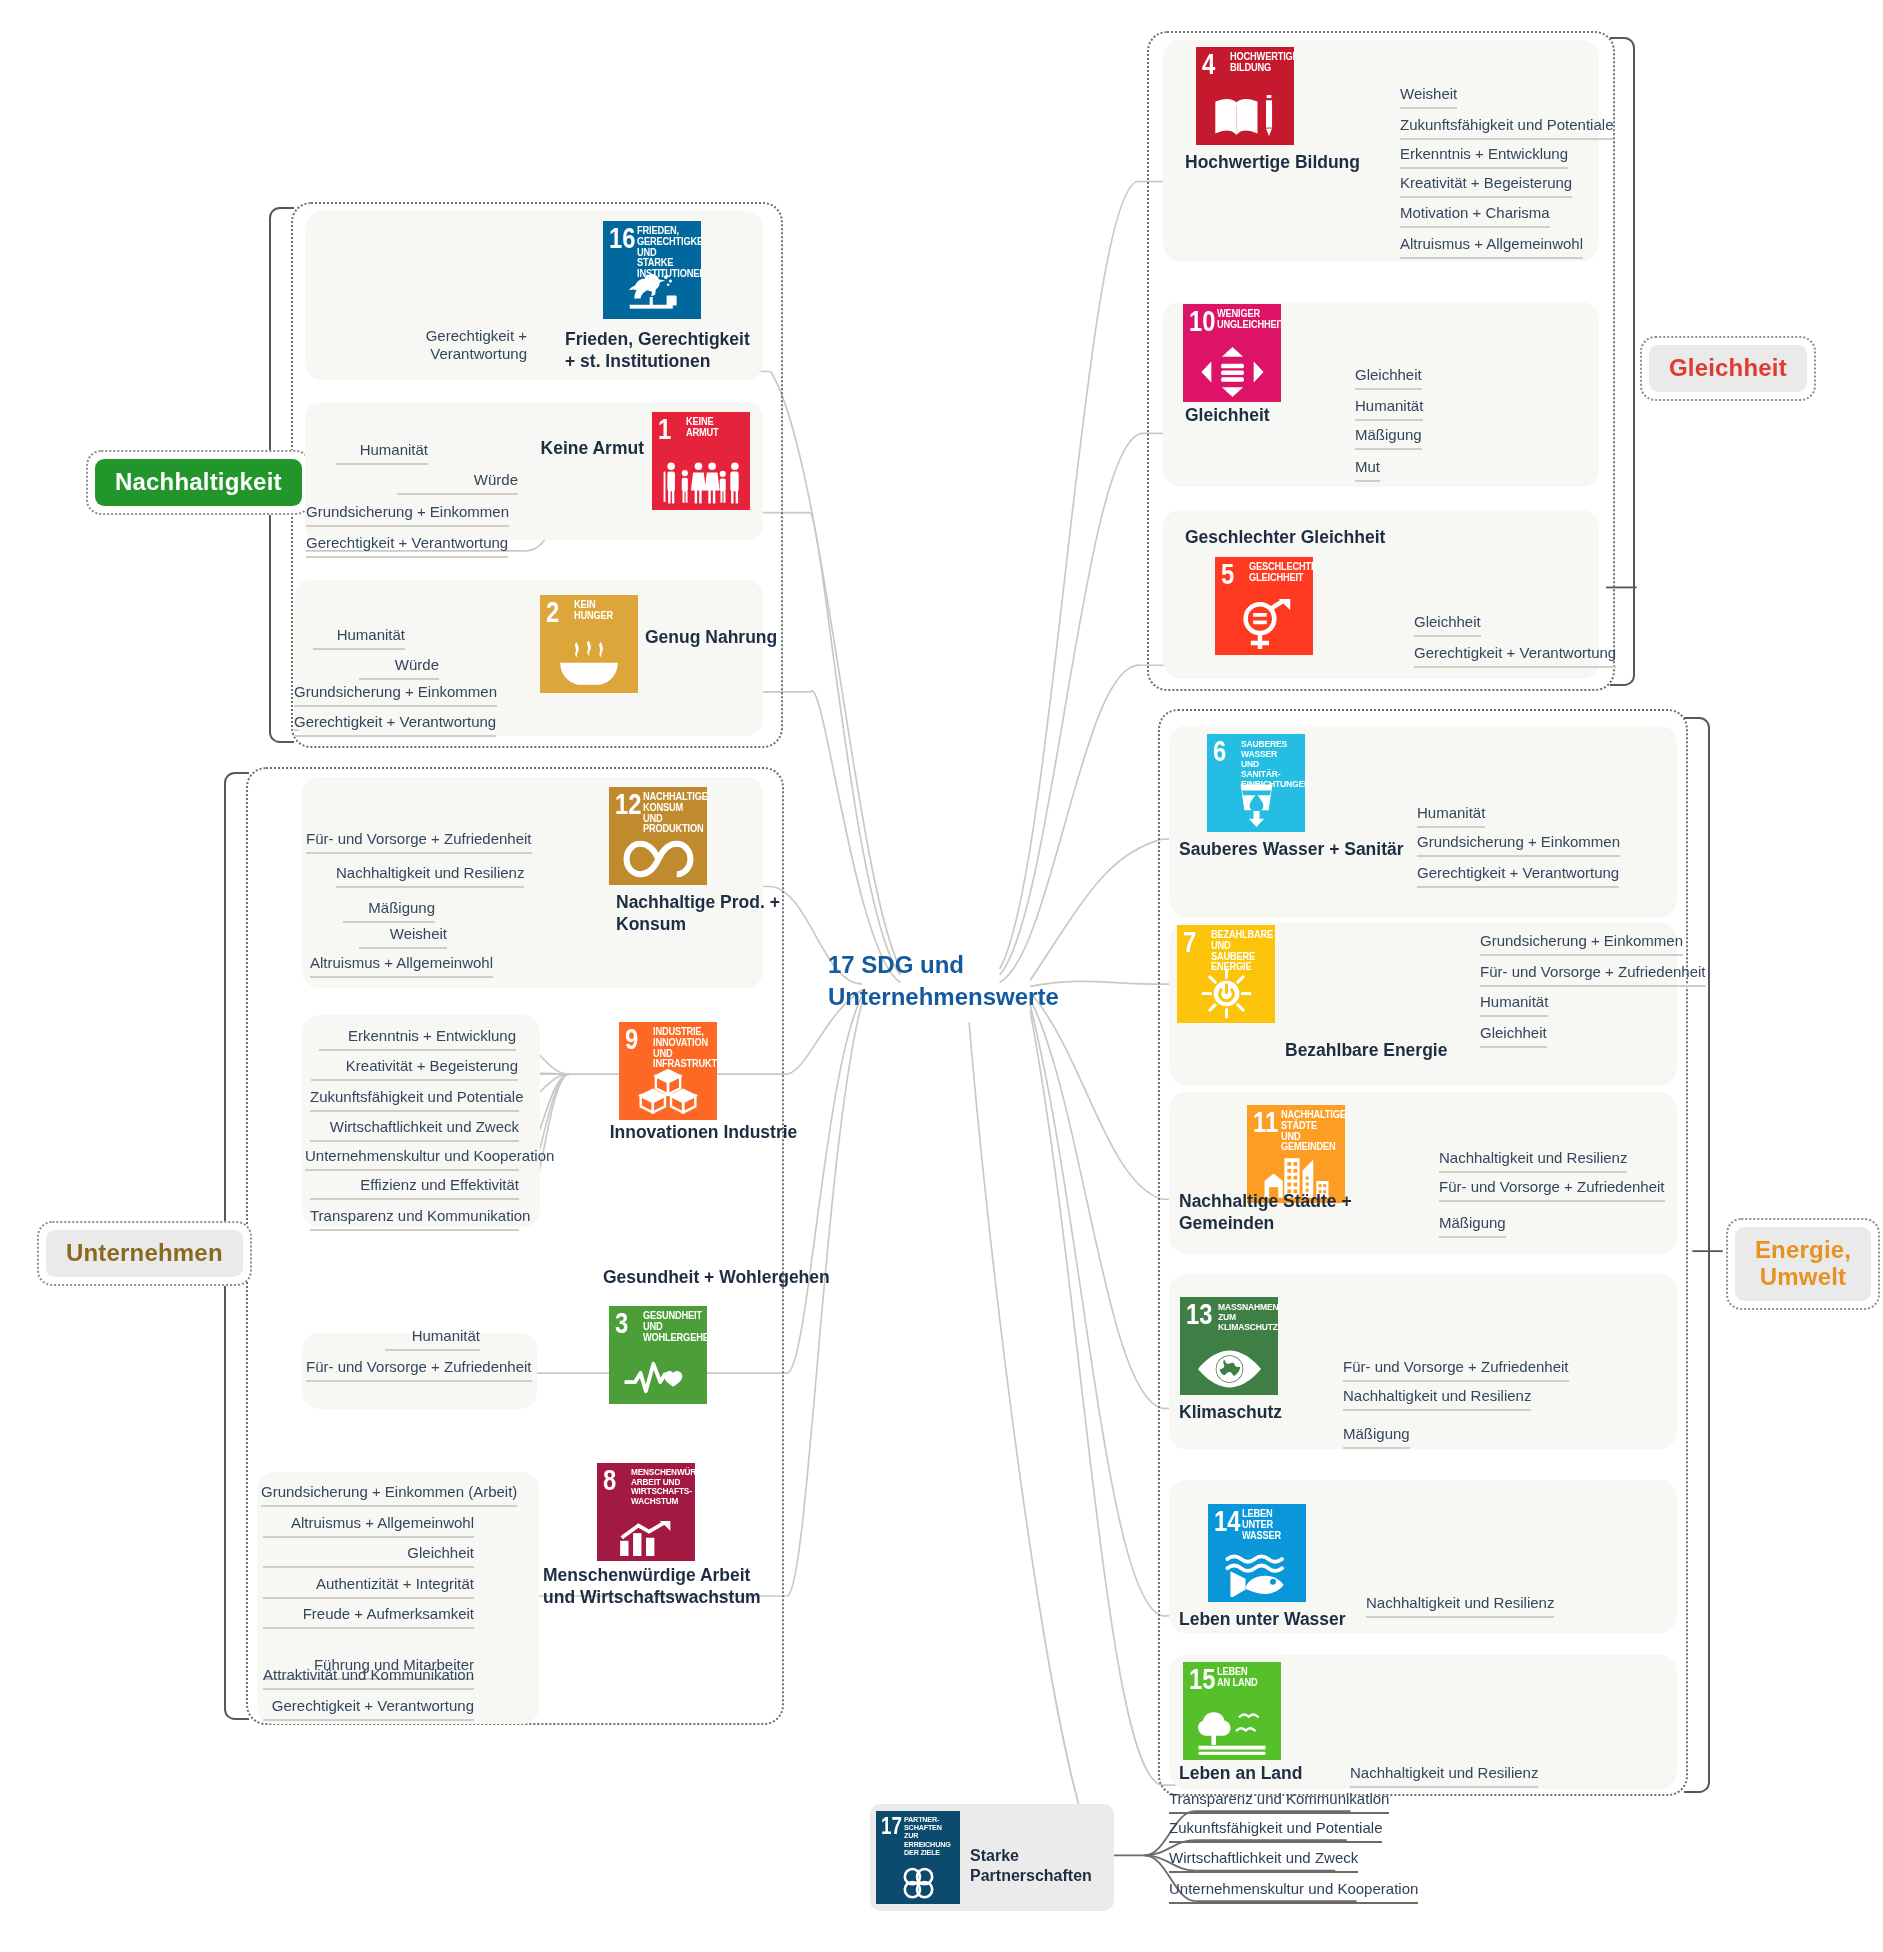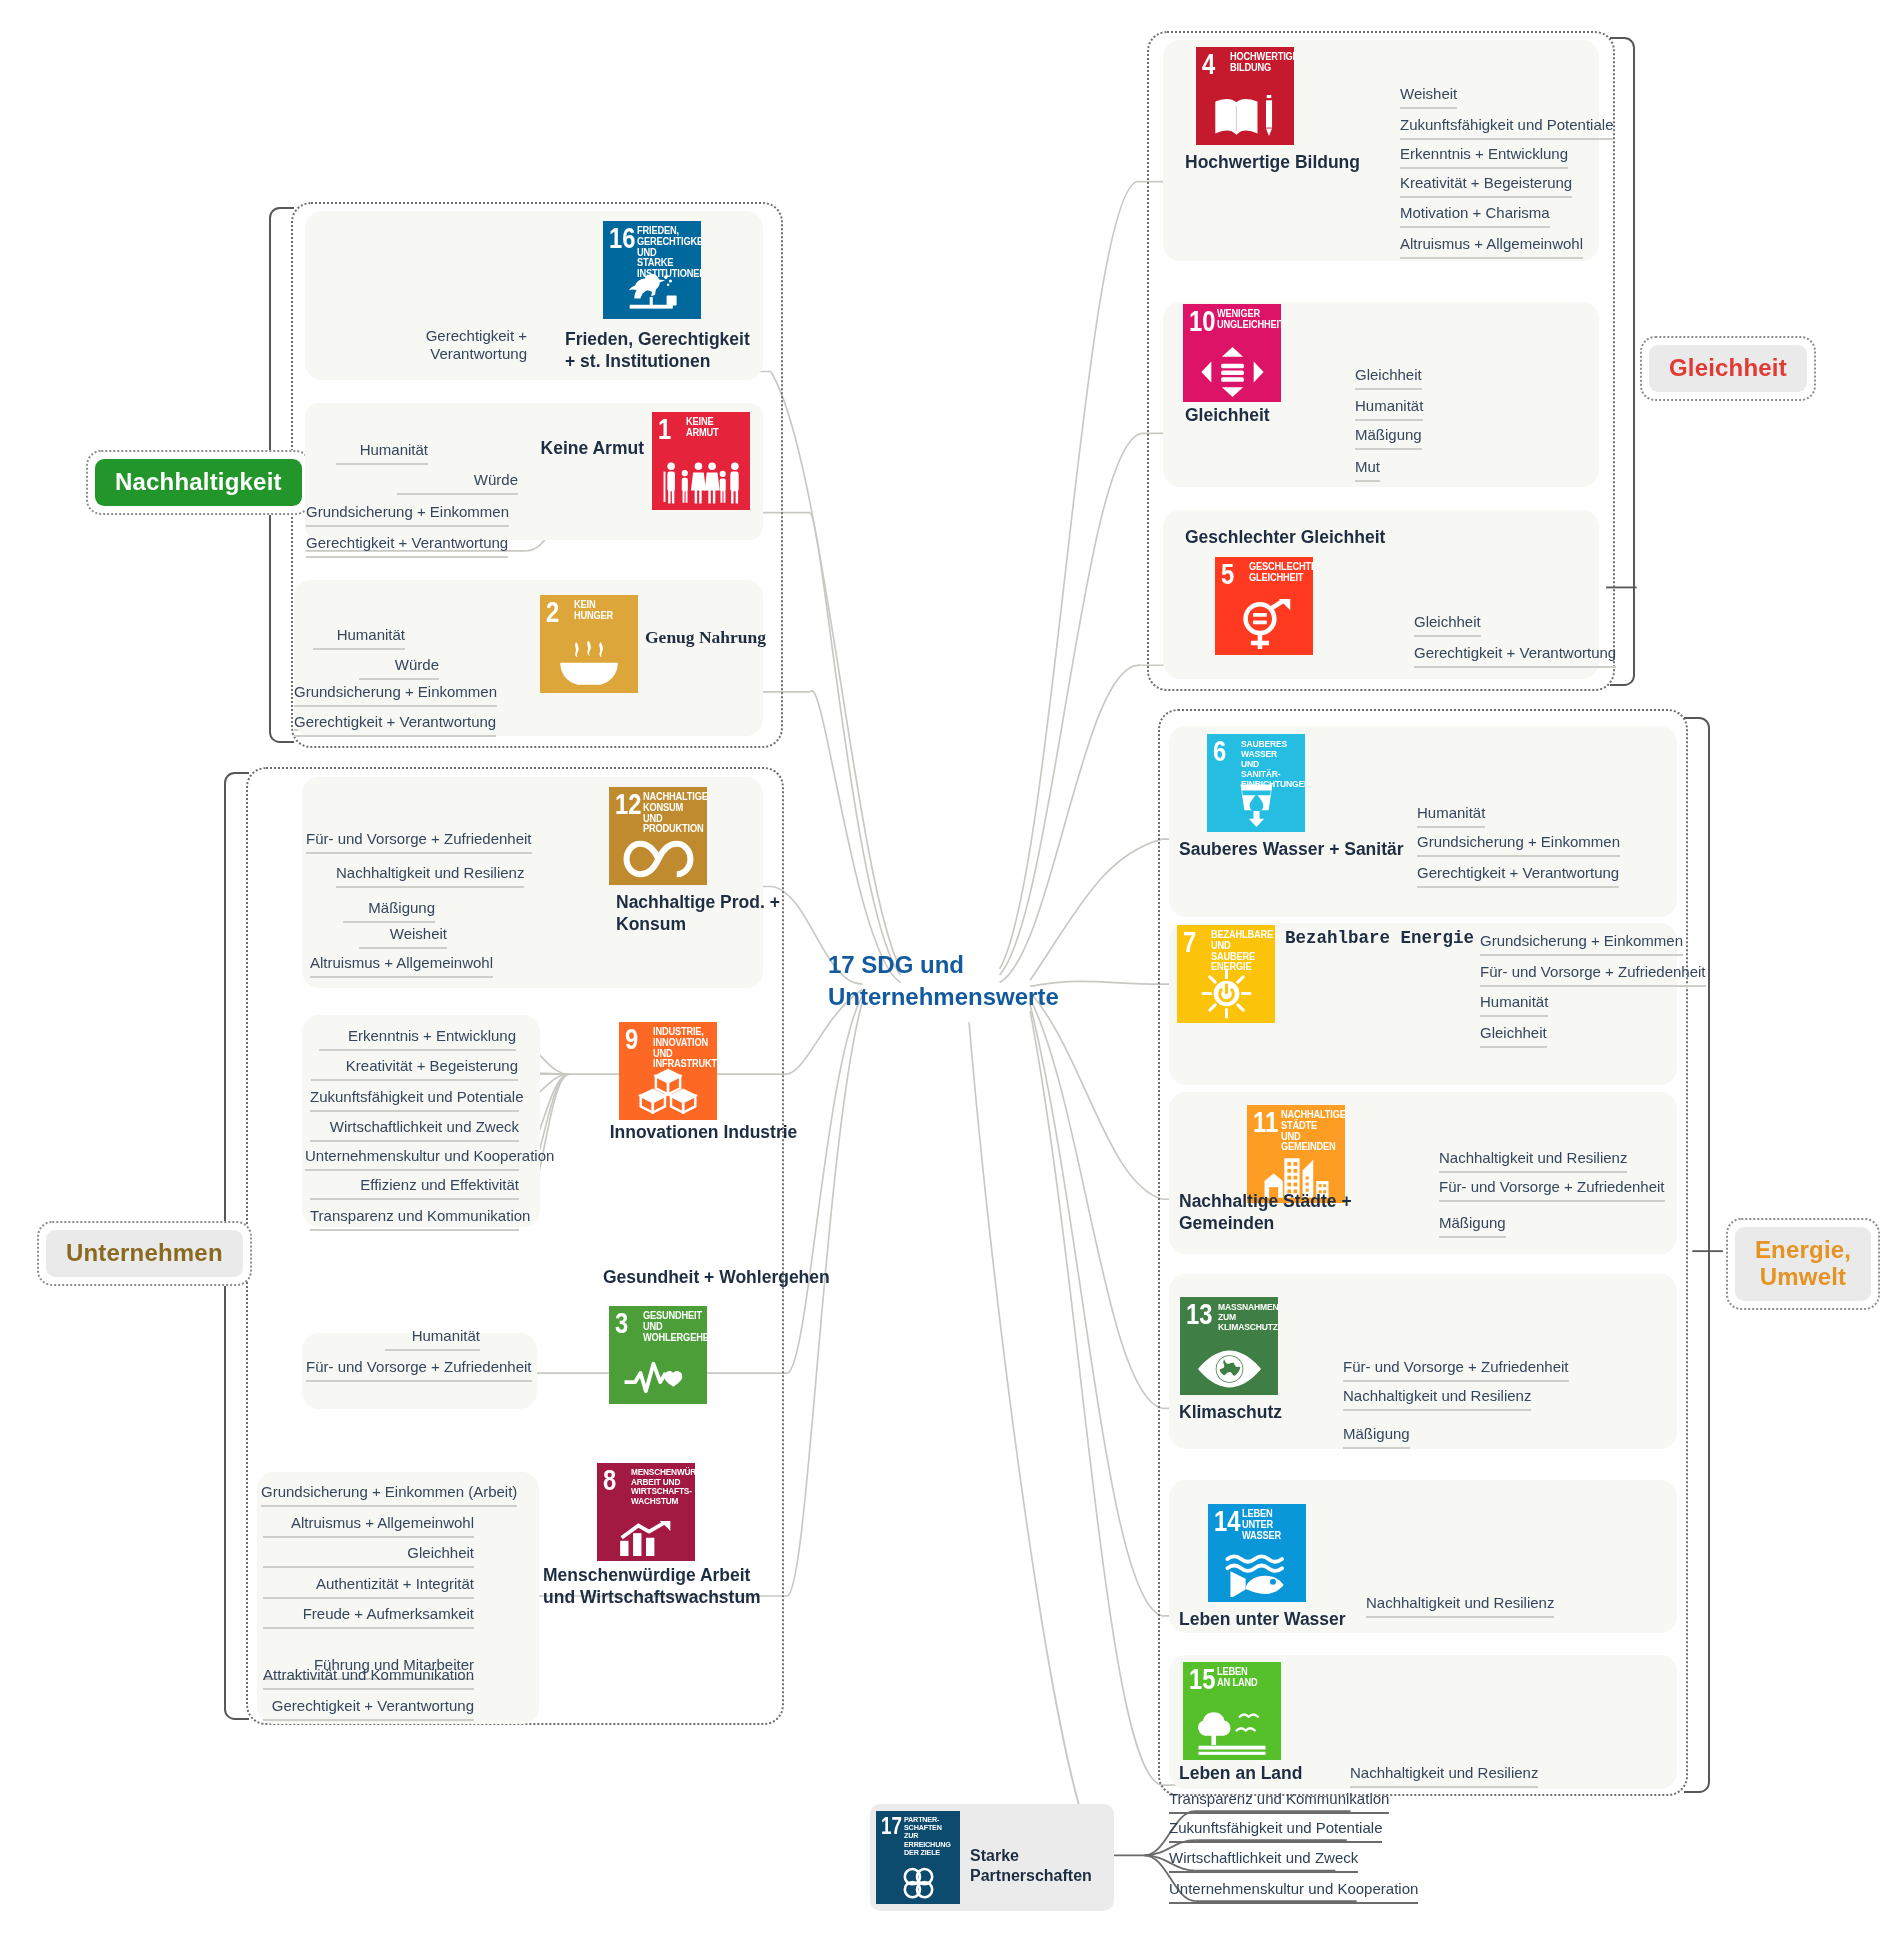--- a/index.html
+++ b/index.html
@@ -480,21 +480,21 @@
     </div>
     <div class="glyph" style="height:53px;bottom:6.1px;">
       <svg width="64" height="47" viewBox="0 0 84 62" fill="#fff">
         <path d="M25 3c-4 5 2 8 -1 14 -1 3 1 5 3 6 -3-6 3-8 1-14-1-3-1-5-3-6z"></path>
         <path d="M41 1c-4 5 2 8 -1 14 -1 3 1 5 3 6 -3-6 3-8 1-14-1-3-1-5-3-6z"></path>
         <path d="M57 3c-4 5 2 8 -1 14 -1 3 1 5 3 6 -3-6 3-8 1-14-1-3-1-5-3-6z"></path>
         <path d="M4 30h76c0 15-10 26-23 29H27C14 56 4 45 4 30z"></path>
       </svg>
     </div>
   </div>
-  <div class="sdgtitle" style="left:645px;top:626px;width:168px;font-family:Liberation Serif, serif;">Genug Nahrung</div>
+  <div class="sdgtitle" style="left:645px;top:626px;width:168px;">Genug Nahrung</div>
 
   <div class="sdg" style="left:609px;top:787px;background:#BF8B2E;">
     <div class="num">12</div>
     <div class="cap">
       <div>NACHHALTIGE/R</div>
       <div>KONSUM UND</div>
       <div>PRODUKTION</div>
     </div>
     <div class="glyph" style="height:47px;bottom:6.1px;">
       <svg width="73" height="40" viewBox="0 0 96 52" fill="none" stroke="#fff" stroke-width="8">
@@ -654,21 +654,21 @@
         </g>
         <g fill="#FCC30B">
             <rect x="38" y="24" width="4" height="12" rx="2"></rect>
         <path d="M40 24a11 11 0 1 0 0 22 11 11 0 0 0 0-22z" fill="none" stroke="#FCC30B" stroke-width="0"></path>
           </g>
         <path d="M34 29a9 9 0 1 0 12 0" fill="none" stroke="#FCC30B" stroke-width="4"></path>
         <rect x="38" y="22" width="4" height="12" fill="#FCC30B"></rect>
       </svg>
     </div>
   </div>
-  <div class="sdgtitle" style="left:1285px;top:927px;width:198px;font-family:Liberation Mono, monospace;">Bezahlbare Energie</div>
+  <div class="sdgtitle" style="left:1285px;top:1039px;width:198px;">Bezahlbare Energie</div>
 
   <div class="sdg" style="left:1247px;top:1105px;background:#FD9D24;">
     <div class="num">11</div>
     <div class="cap">
       <div>NACHHALTIGE</div>
       <div>STÄDTE UND</div>
       <div>GEMEINDEN</div>
     </div>
     <div class="glyph" style="height:46px;bottom:4.6px;">
       <svg width="67" height="43" viewBox="0 0 88 56" fill="#fff">

